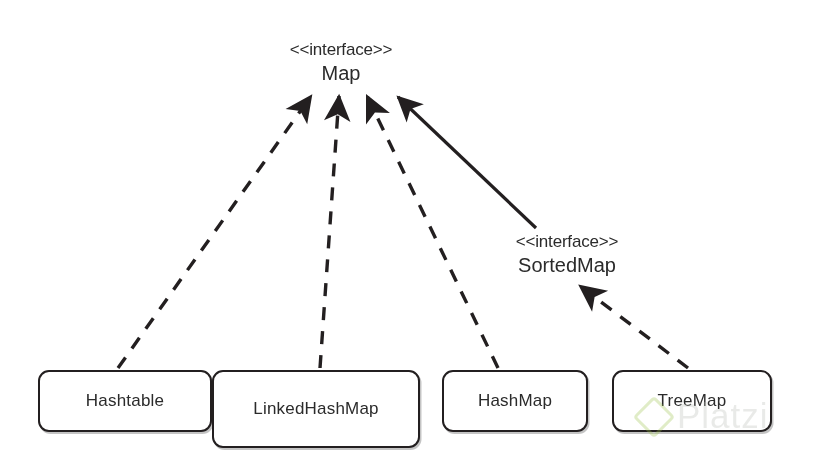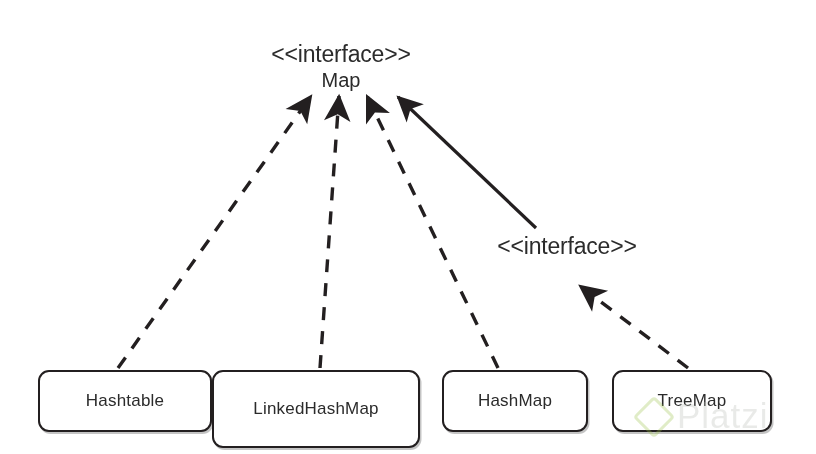--- a/index.html
+++ b/index.html
@@ -26,21 +26,21 @@
   }
   .iface-node {
     position: absolute;
     text-align: center;
     line-height: 1.22;
     color: #2b2b2b;
     white-space: nowrap;
   }
   .iface-stereotype {
     font-family: "Liberation Sans", sans-serif;
-    font-size: 23px;
+    font-size: 17px;
     letter-spacing: -0.2px;
     display: block;
   }
   .iface-name {
     font-family: "Liberation Sans", sans-serif;
     font-size: 20px;
     display: block;
   }
   .class-box {
     position: absolute;
@@ -127,20 +127,21 @@
     </g>
   </svg>
 
   <div class="iface-node" style="left:241px; top:40px; width:200px;">
     <span class="iface-stereotype">&lt;&lt;interface&gt;&gt;</span>
     <span class="iface-name">Map</span>
   </div>
 
   <div class="iface-node" style="left:467px; top:232px; width:200px;">
     <span class="iface-stereotype">&lt;&lt;interface&gt;&gt;</span>
+    <span class="iface-name">SortedMap</span>
   </div>
 
   <div class="class-box" style="left:38px; top:370px; width:174px; height:62px;">
     <span class="class-box-label">Hashtable</span>
   </div>
 
   <div class="class-box" style="left:212px; top:370px; width:208px; height:78px;">
     <span class="class-box-label">LinkedHashMap</span>
   </div>
 

